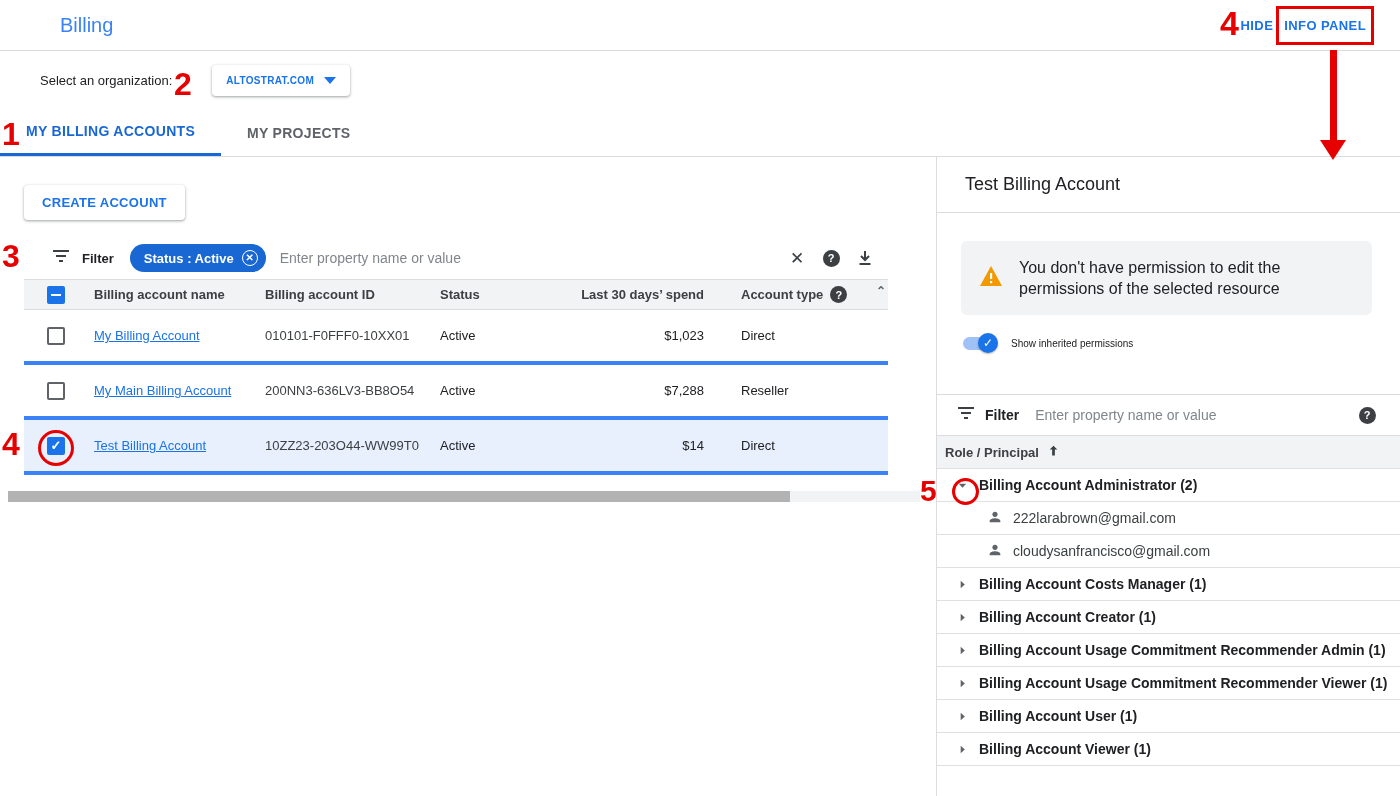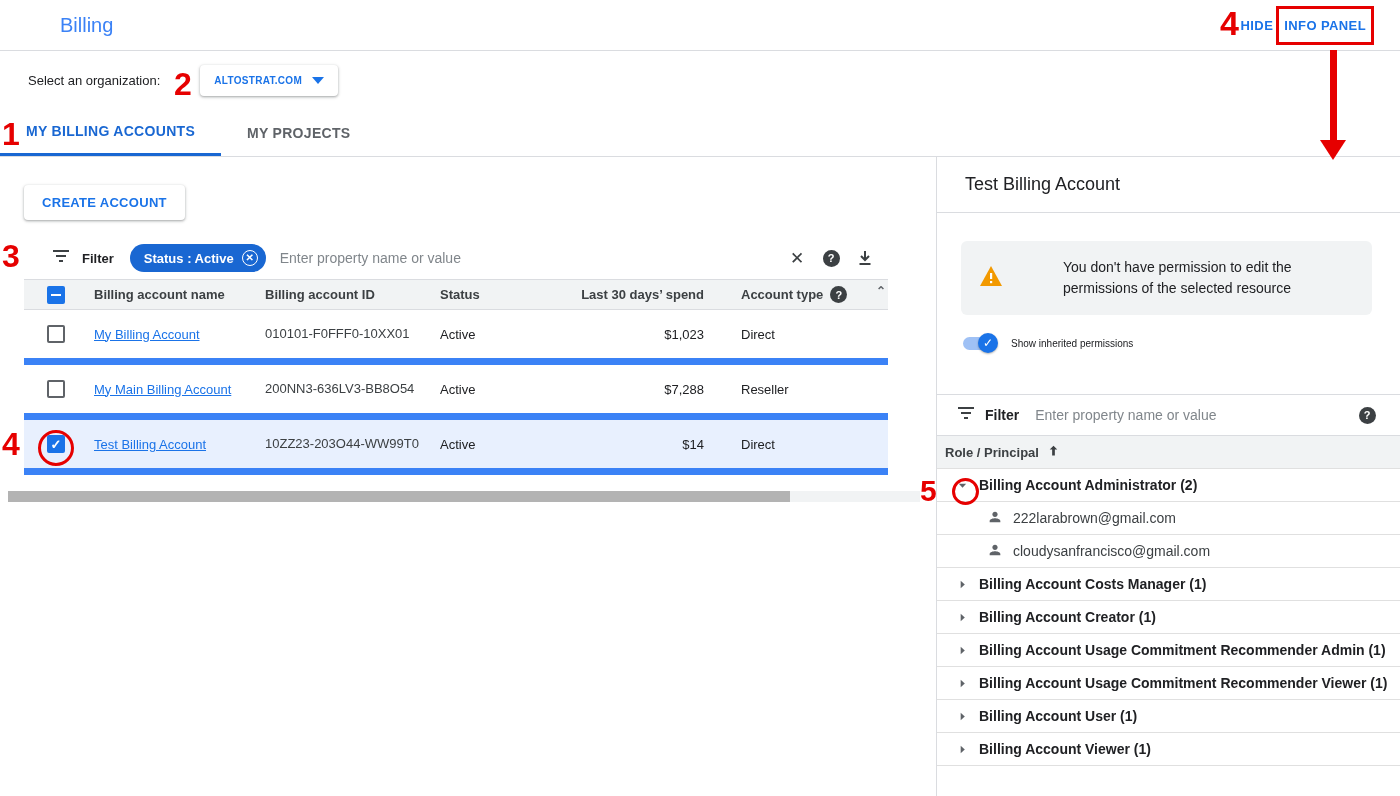--- a/index.html
+++ b/index.html
@@ -9,21 +9,21 @@
 
   
   .top-header { height:51px; display:flex; align-items:center; justify-content:space-between;
     padding:0 26px 0 28px; border-bottom:1px solid #dadce0; }
   .app-title { font-size:20px; color:#3b82f6;margin-left:32px; }
   .panel-toggle { color:#1a73e8; font-size:13px; font-weight:bold; letter-spacing:.4px;
     display:flex; align-items:center; cursor:pointer; white-space:nowrap; }
   .panel-toggle .boxed { border:3px solid #e60000; padding:9px 5px; margin-left:3px; }
 
   
-  .org-row { height:58px; display:flex; align-items:center; padding-left:28px; }
+  .org-row { height:58px; display:flex; align-items:center; padding-left:40px; }
   .org-label { font-size:13px; color:#202124; }
   .org-dropdown { margin-left:40px; display:flex; align-items:center; gap:10px;
     background:#fff; border-radius:4px; padding:10px 14px; cursor:pointer;
     box-shadow:0 1px 2px rgba(60,64,67,.3), 0 1px 3px 1px rgba(60,64,67,.15);
     color:#1a73e8; font-size:10px; font-weight:bold; letter-spacing:.3px; }
   .org-caret { width:0; height:0; border-left:6px solid transparent; border-right:6px solid transparent;
     border-top:7px solid #1a73e8; }
 
   
   .tabs { height:48px; display:flex; border-bottom:1px solid #dadce0; }
@@ -54,21 +54,21 @@
     color:#202124; font-family:inherit; background:transparent; }
   .filter-input::placeholder { color:#80868b; }
   .icon-btn { display:flex; align-items:center; justify-content:center; width:34px; height:34px;
     cursor:pointer; }
   .clear-x { font-size:17px; color:#3c4043; }
   .help-circle { width:17px; height:17px; border-radius:50%; background:#3c4043; color:#fff;
     font-size:11px; font-weight:bold; display:flex; align-items:center; justify-content:center; }
 
   
   .acct-table { margin-left:24px; width:864px; font-size:13px; }
-  .t-row { display:flex; align-items:center; border-bottom:7px solid #3b82f6; min-height:55px; }
+  .t-row { display:flex; align-items:center; border-bottom:4px solid #3b82f6; min-height:55px; }
   .t-head { background:#f1f3f4; min-height:30px; height:30px; font-weight:bold; color:#3c4043;
     border-bottom:1px solid #dadce0; position:relative; }
   .c-check { width:70px; padding-left:23px; display:flex; align-items:center; flex:none; }
   .c-name { width:171px; flex:none; }
   .c-id { width:175px; flex:none; line-height:20px; color:#3c4043; }
   .c-status { width:110px; flex:none; }
   .c-spend { width:165px; flex:none; text-align:right; padding-right:11px; }
   .c-type { flex:1; padding-left:26px; display:flex; align-items:center; gap:7px; }
   .row-selected { background:#e8f0fe; }
   .acct-link { color:#1a73e8; text-decoration:underline; cursor:pointer; }
@@ -82,21 +82,21 @@
   
   .hscroll { margin:16px 0 0 8px; width:912px; height:11px; background:#f1f3f4; position:relative; }
   .hscroll-thumb { position:absolute; left:0; top:0; height:11px; width:782px; background:#b3b3b3; cursor:pointer; }
 
   
   .info-panel { width:464px; flex:none; border-left:1px solid #dadce0; display:flex; flex-direction:column; }
   .ip-title { height:56px; display:flex; align-items:center; padding-left:28px; font-size:18px;
     border-bottom:1px solid #dadce0; }
   .warn-box { margin:28px 28px 0 24px; background:#f1f3f4; border-radius:6px; padding:16px 18px;
     display:flex; align-items:center; gap:16px; }
-  .warn-text { font-size:14px; line-height:21px; max-width:300px;margin-left:44px; }
+  .warn-text { font-size:16px; line-height:21px; max-width:300px; }
   .toggle-row { margin:22px 0 0 26px; display:flex; align-items:center; gap:16px; }
   .toggle { position:relative; width:32px; height:13px; background:#9fc1f5; border-radius:7px; cursor:pointer; flex:none; }
   .toggle-thumb { position:absolute; right:-3px; top:-4px; width:20px; height:20px; border-radius:50%;
     background:#1a73e8; color:#fff; font-size:12px; display:flex; align-items:center; justify-content:center;
     box-shadow:0 1px 2px rgba(0,0,0,.3); }
   .toggle-label { font-size:10px; }
   .ip-filter { margin-top:44px; height:42px; border-top:1px solid #dadce0; border-bottom:1px solid #dadce0;
     display:flex; align-items:center; padding:0 16px 0 20px; }
   .ip-filter .filter-word { font-size:14px; margin-right:12px; }
   .ip-filter .funnel { margin:0 10px 0 0; }

